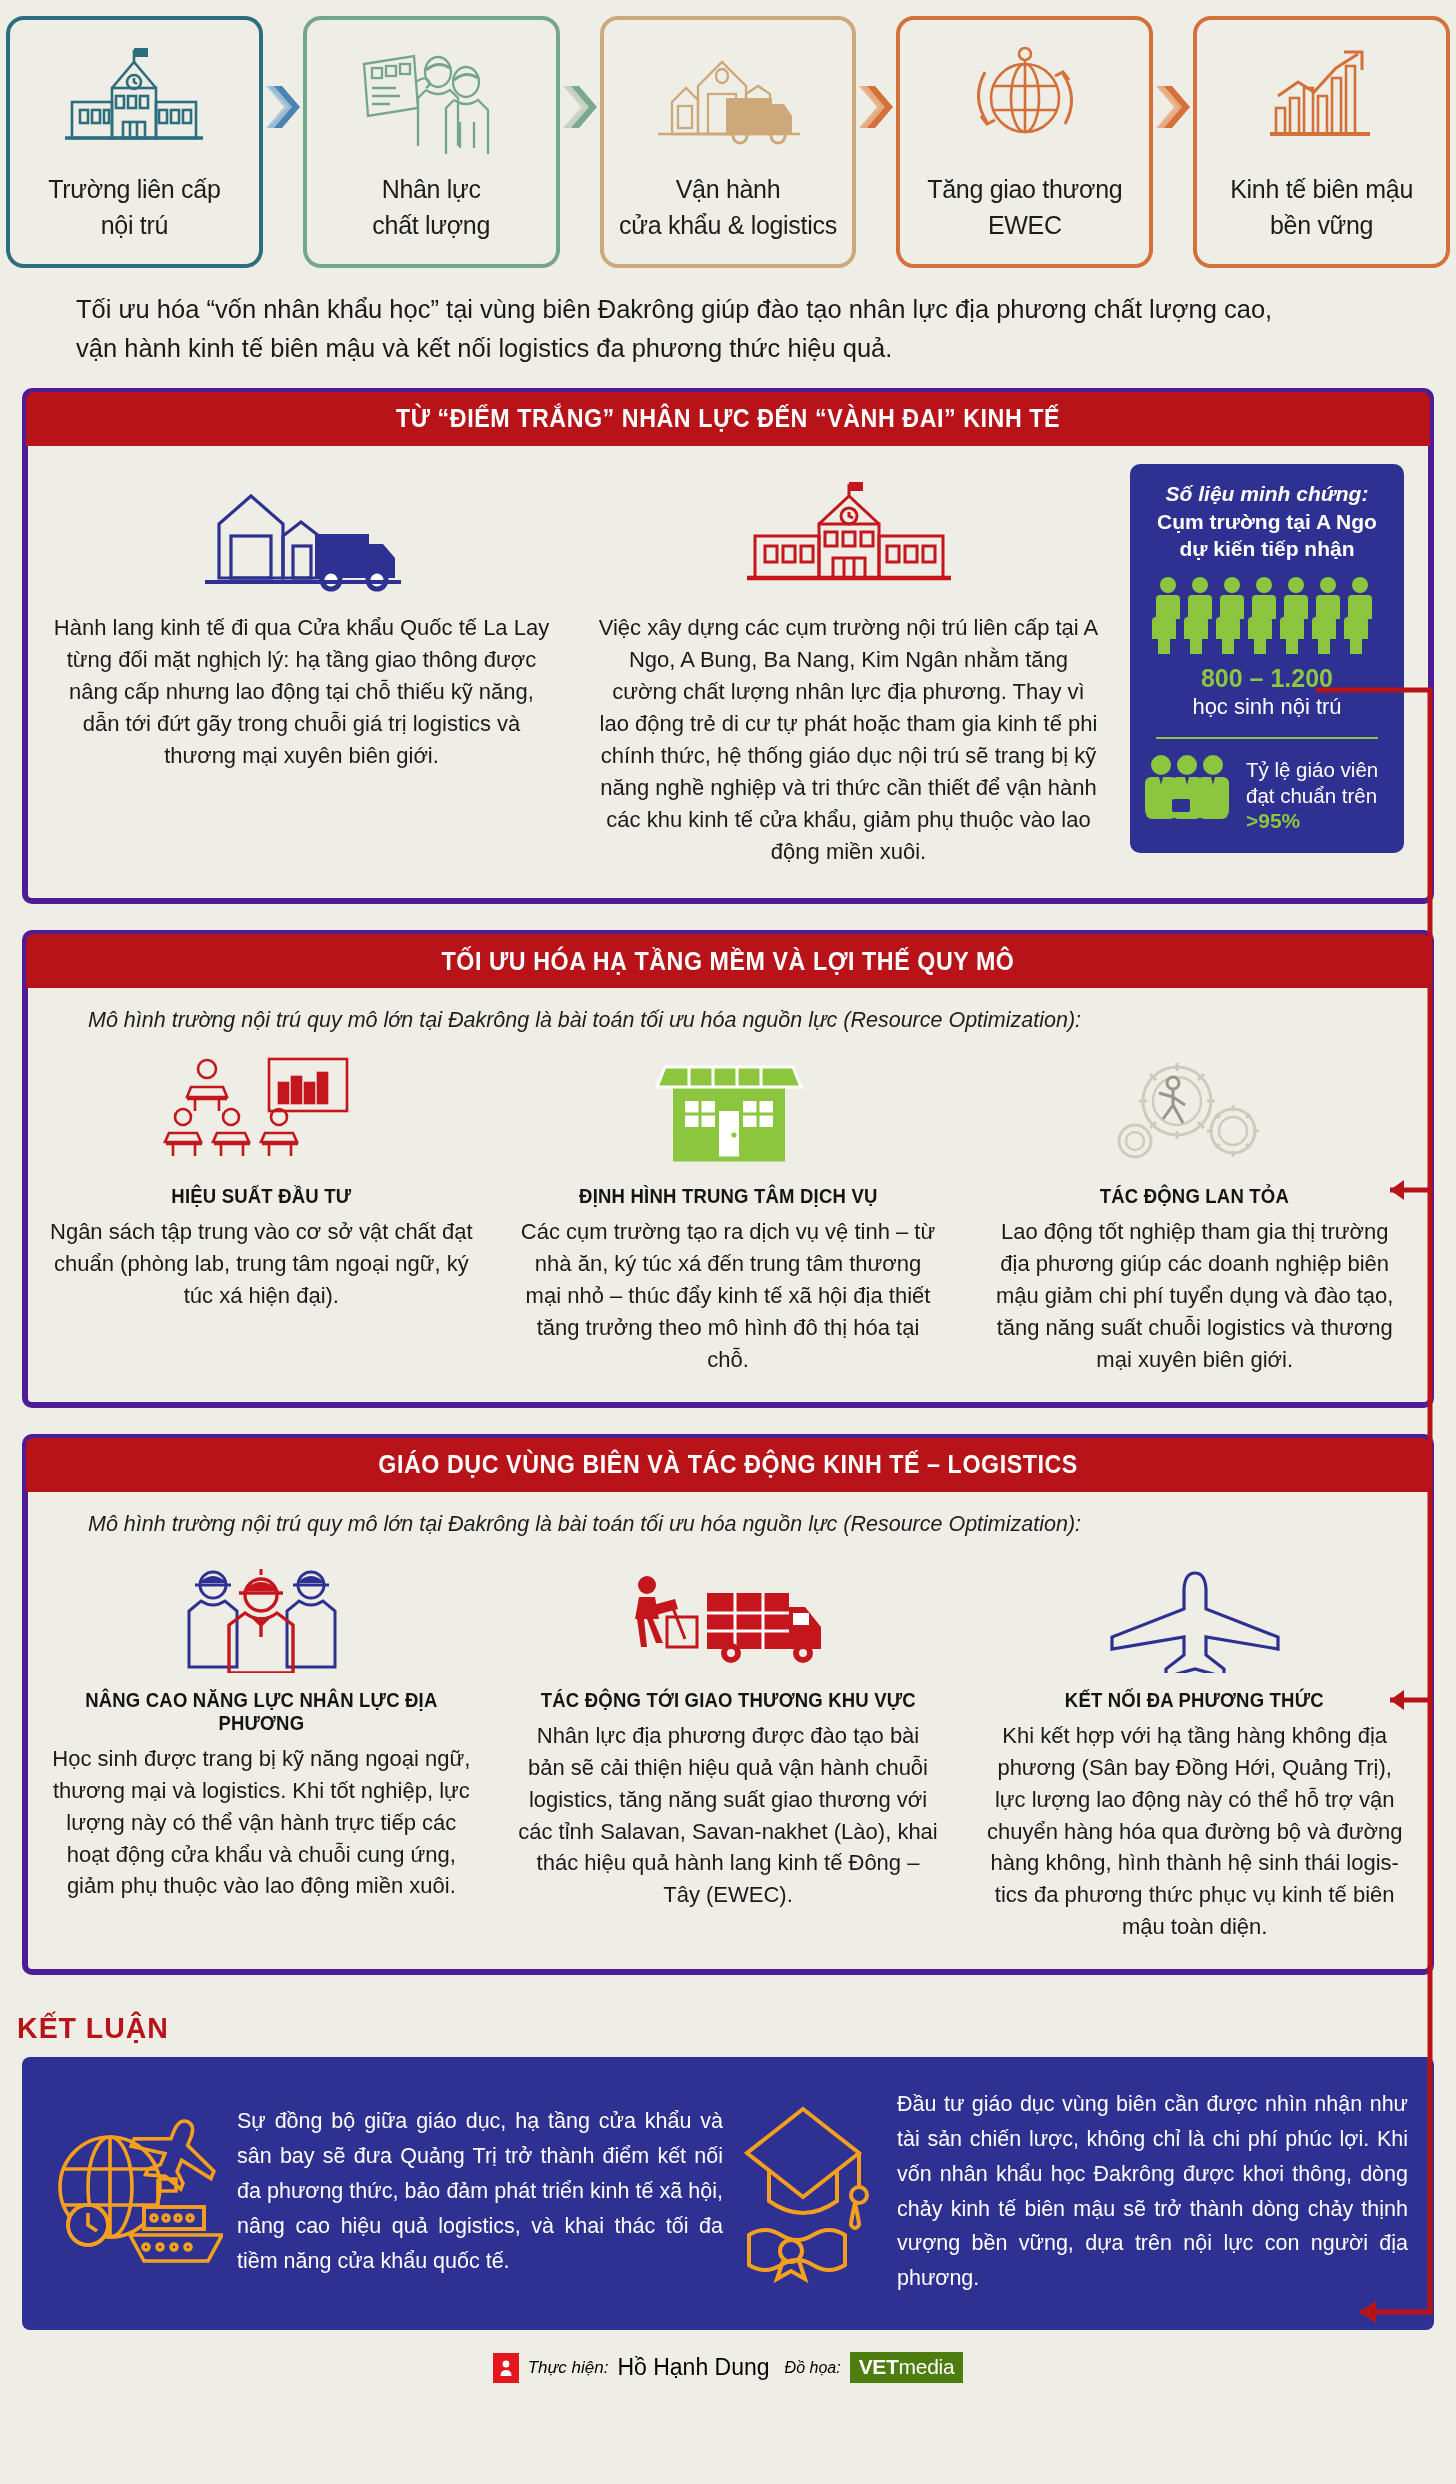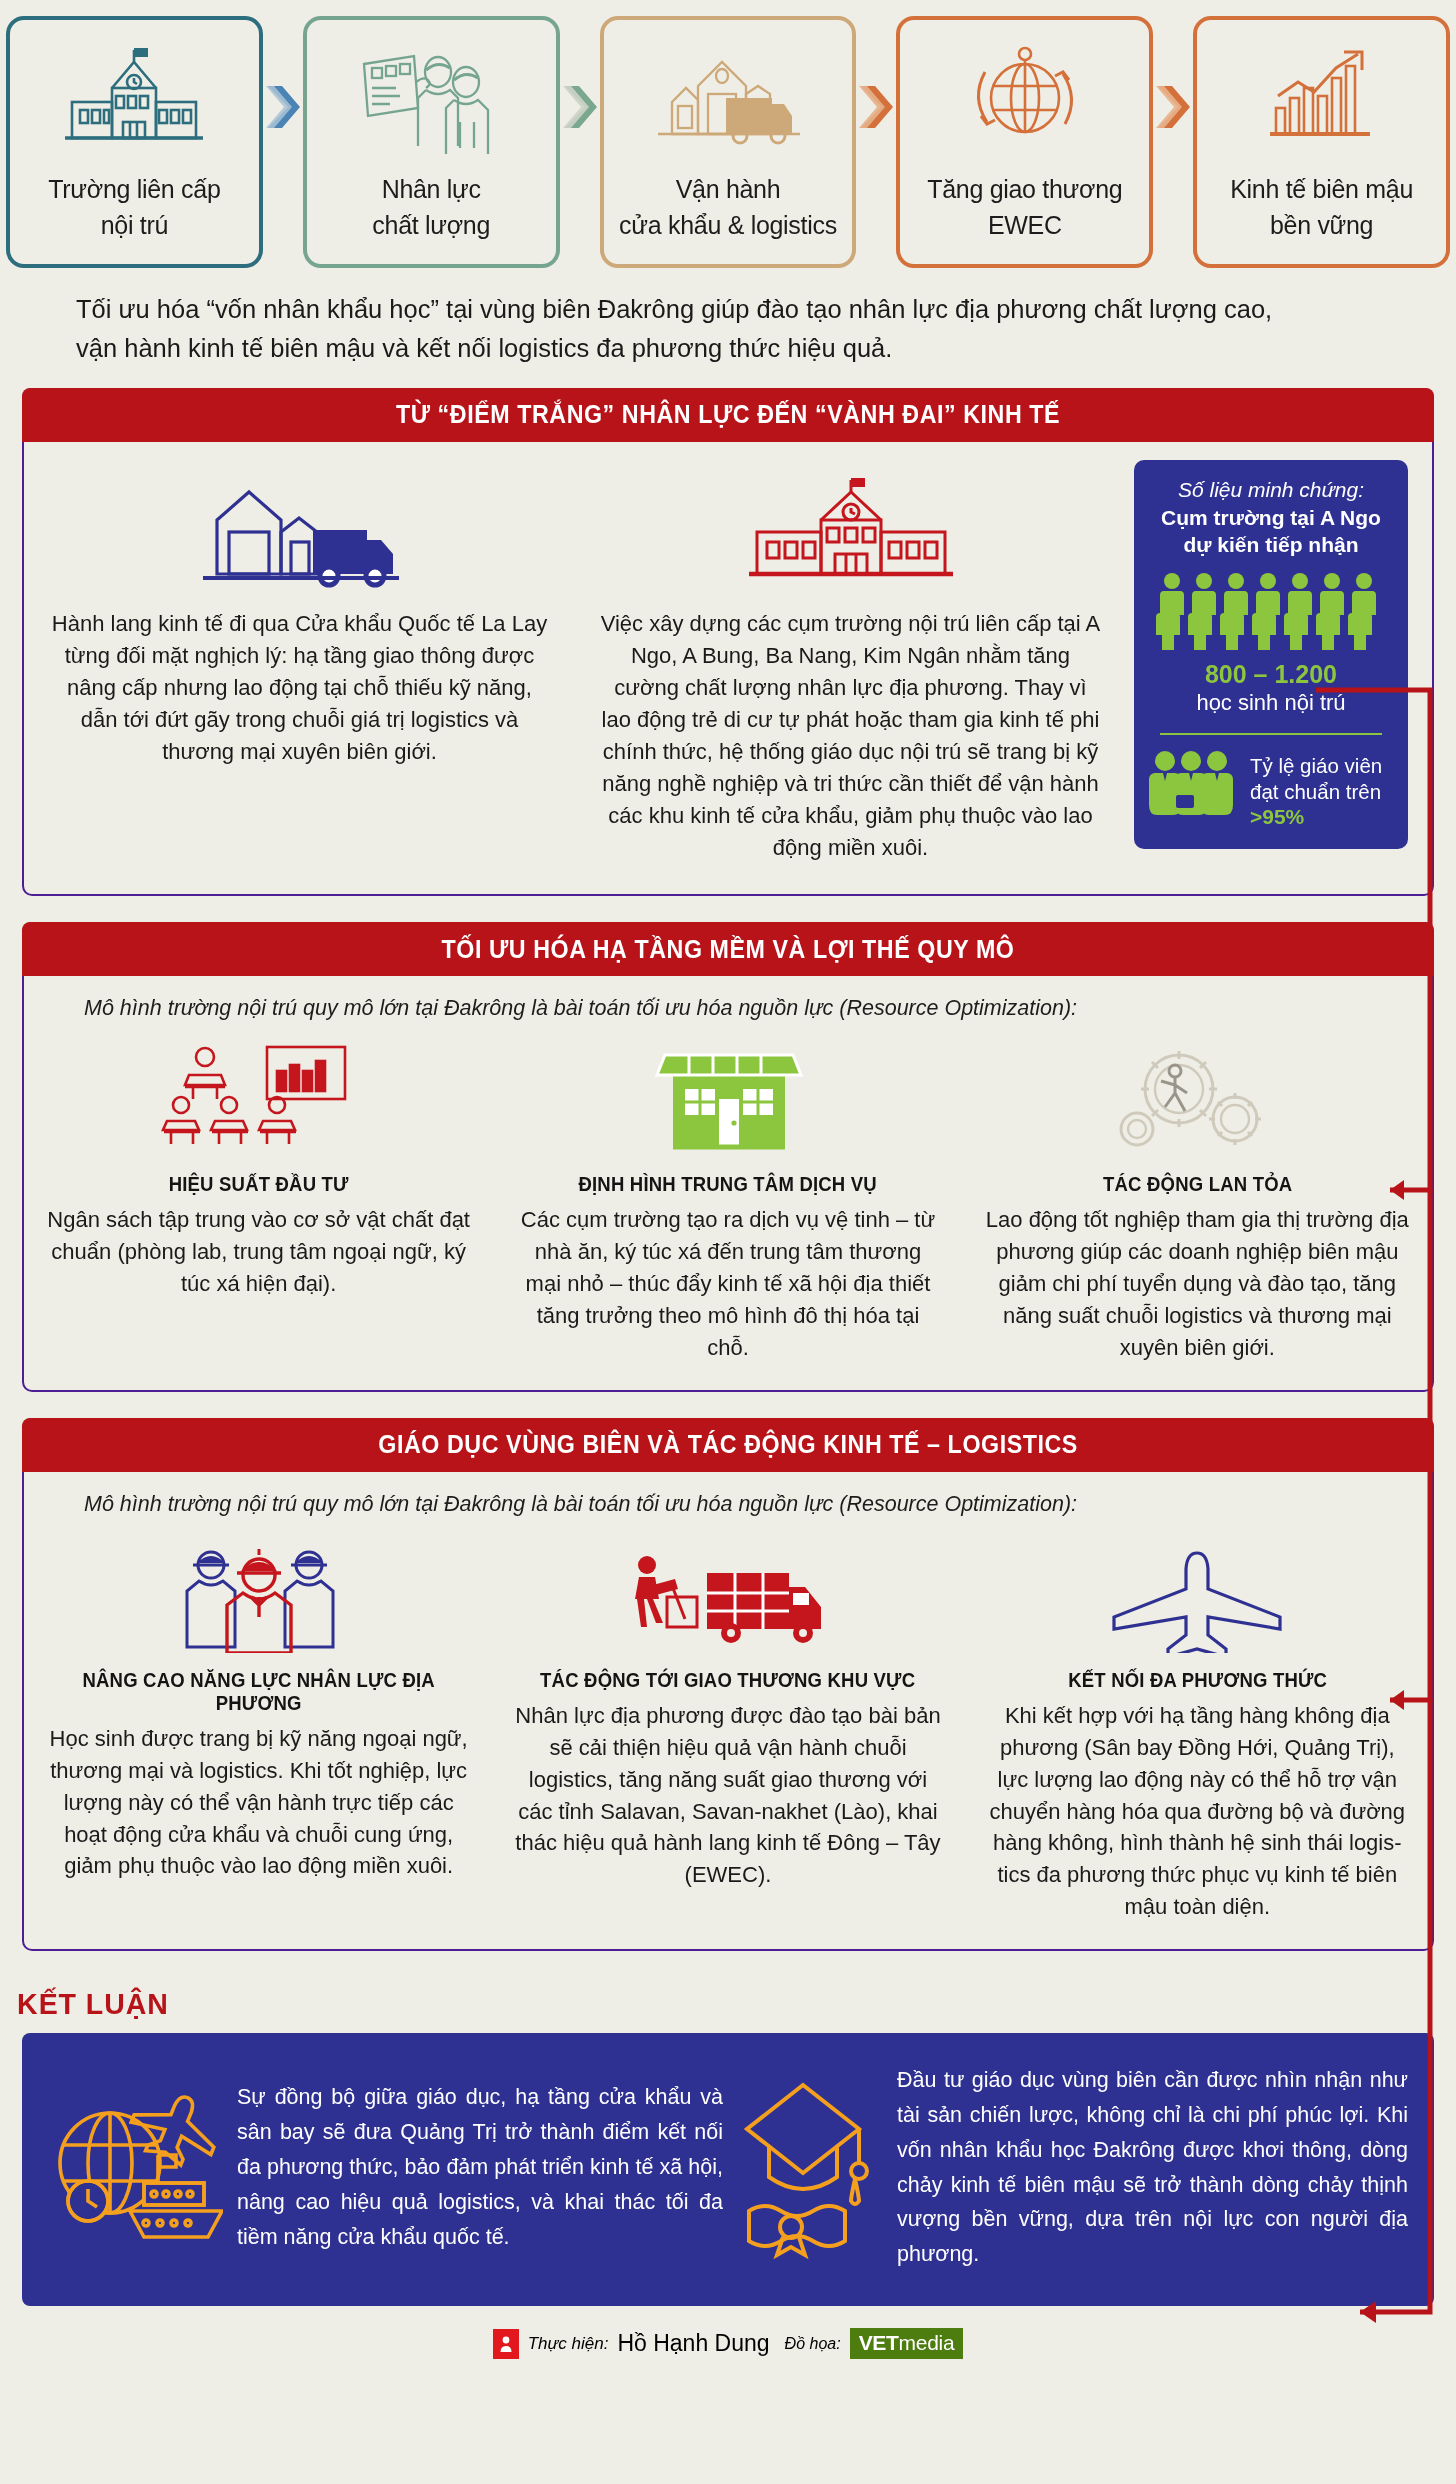--- a/index.html
+++ b/index.html
@@ -63,21 +63,21 @@
     font-size: 25.5px;
     line-height: 1.52;
     color: #1a1a1a;
     text-align: left;
   }
 
   
   .section {
     position: relative;
     margin: 0 22px 26px 22px;
-    border: 2px solid #4c1d95;
+    border: 6px solid #4c1d95;
     border-radius: 10px;
     background: #efeee6;
   }
   .sec-head {
     background: #b71319;
     border-radius: 8px 8px 0 0;
     height: 54px;
     display: flex;
     align-items: center;
     justify-content: center;
@@ -138,21 +138,21 @@
   .stat-box {
     width: 274px;
     flex: 0 0 274px;
     background: #2e3191;
     border-radius: 10px;
     margin: 18px 24px 22px 8px;
     padding: 18px 14px 20px 14px;
     color: #fff;
     text-align: center;
   }
-  .stat-title { font-style: italic; font-weight: normal; font-size: 21px; margin-bottom: 2px; }
+  .stat-title { font-style: italic; font-weight: bold; font-size: 21px; margin-bottom: 2px; }
   .stat-sub { font-size: 21px; line-height: 1.3; font-weight: bold; }
   .stat-num { color: #8cc63e; font-weight: bold; font-size: 25px; margin-top: 6px; text-align: center; }
   .stat-num-sub { font-size: 22px; line-height: 1.25; }
   .stat-rule { height: 2px; background: #8cc63e; margin: 16px 12px 14px 12px; }
   .stat-row { display: flex; align-items: flex-end; gap: 10px; text-align: left; }
   .stat-row-text { font-size: 20.5px; line-height: 1.25; }
   .stat-pct { color: #8cc63e; font-weight: bold; font-size: 21px; }
 
   
   .concl-title {

